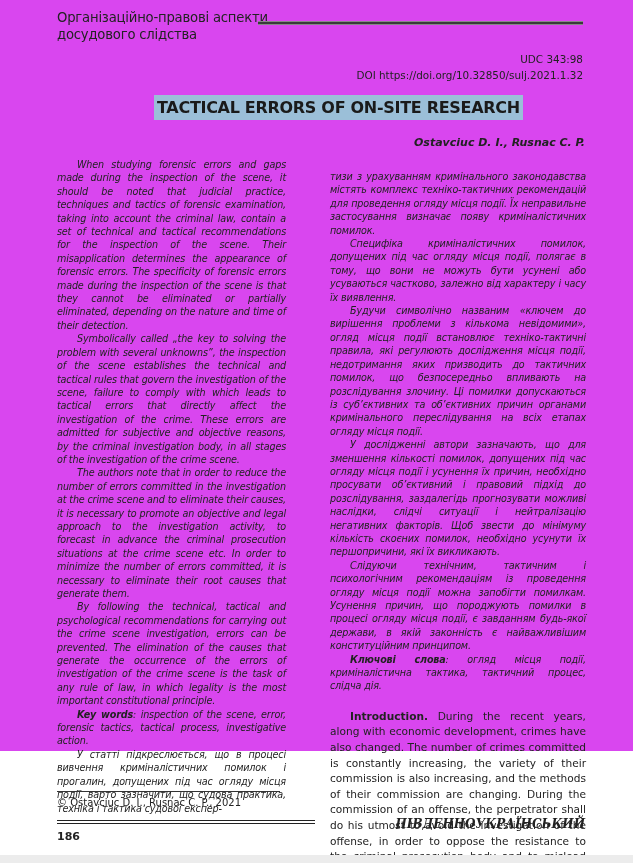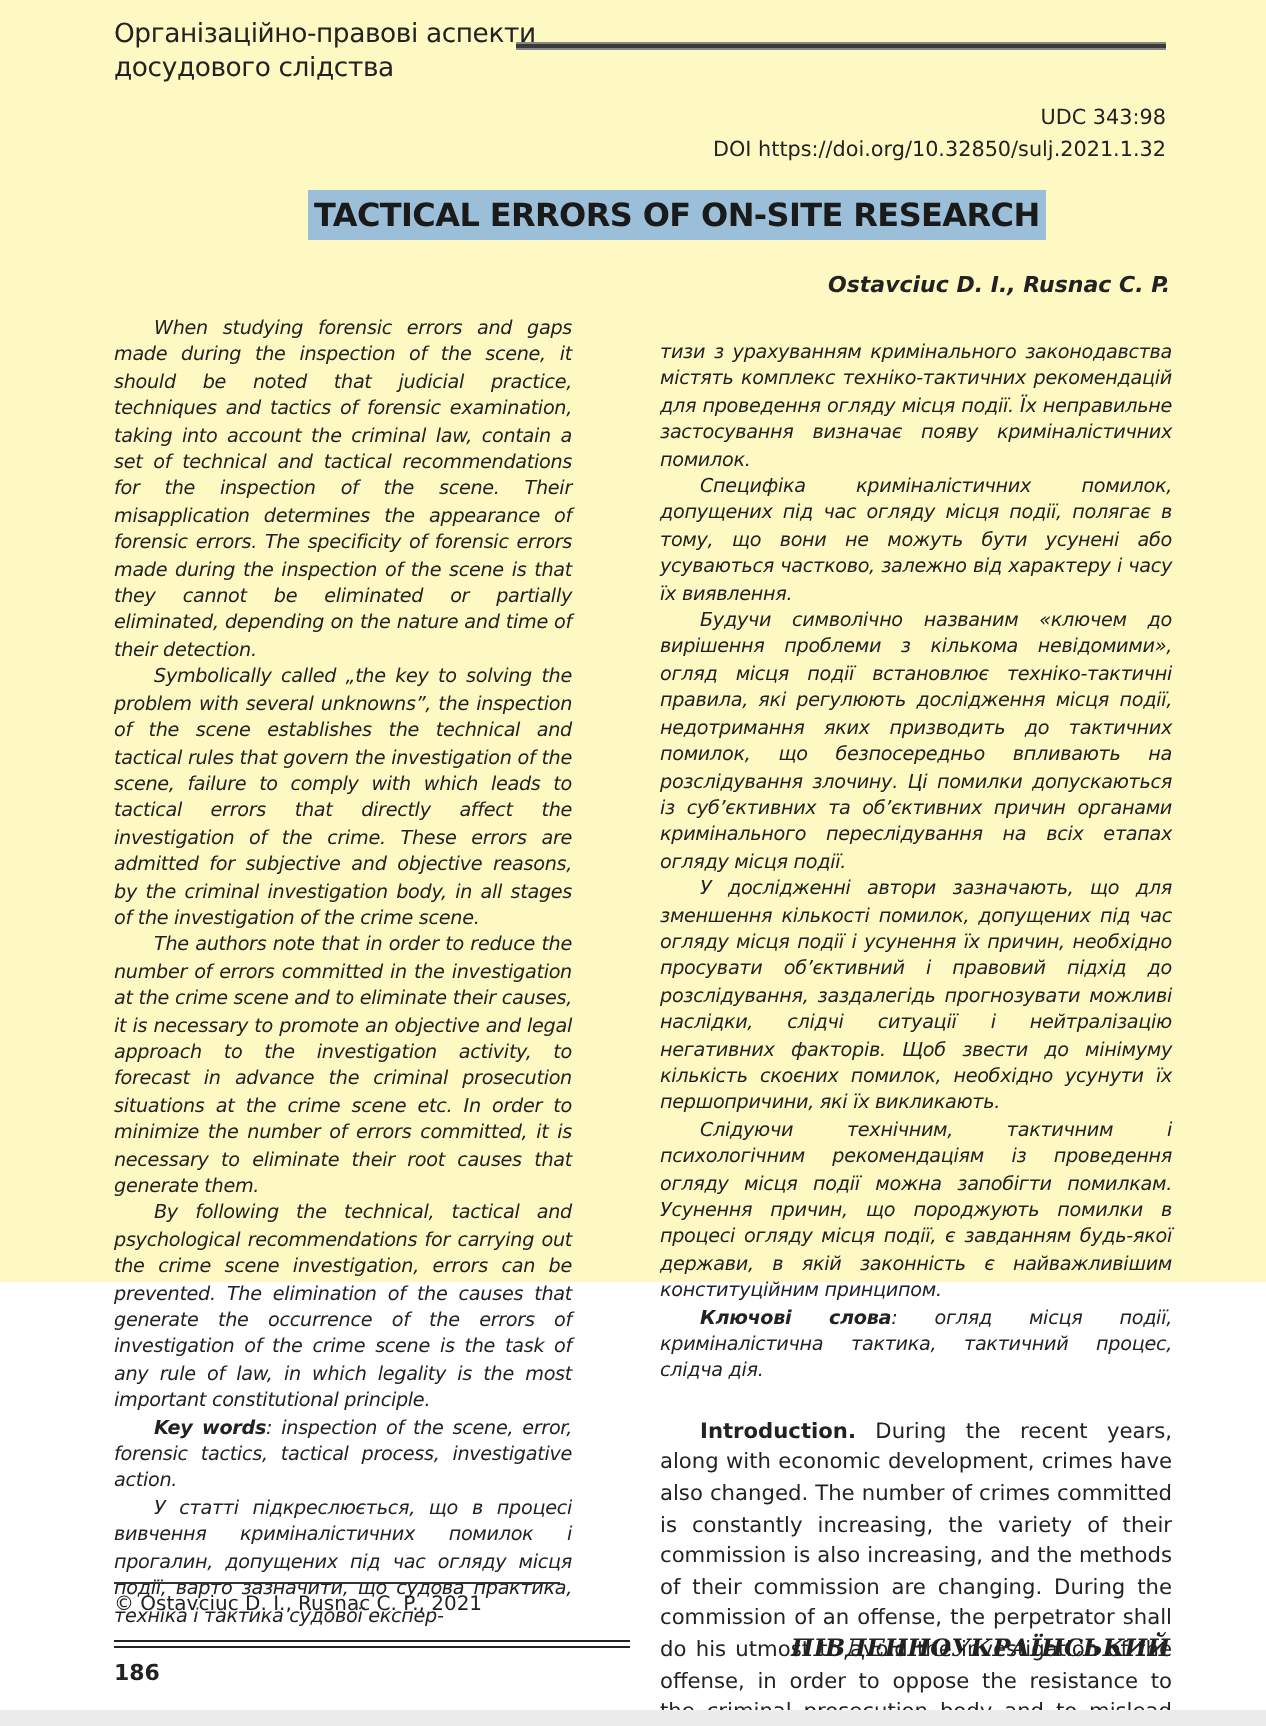--- a/index.html
+++ b/index.html
@@ -1,18 +1,18 @@
 <!DOCTYPE html>
 <html><head>
   <meta charset="utf-8">
   <style>
     * { margin: 0; padding: 0; box-sizing: border-box; }
     html, body { width: 633px; height: 863px; background: #ffffff; overflow: hidden; }
     body { position: relative; font-family: "DejaVu Sans", sans-serif; color: #1e1e1e; }
-    .page { position: absolute; left: 0; top: 0; width: 633px; height: 641px; background: #fef9c3; }
+    .page { position: absolute; left: 0; top: 0; width: 633px; height: 751px; background: #d946ef; }
     .page-bottom { position: absolute; left: 0; top: 855px; width: 633px; height: 8px; background: #ececec; }
 
     .section-title { position: absolute; left: 57px; top: 9px; font-size: 13.2px; line-height: 17px; color: #222; letter-spacing: -0.2px; }
     .header-rule { position: absolute; left: 258px; top: 21px; width: 325px; height: 4px; background: #3a3a3a; border-top: 1px solid #888; border-bottom: 1px solid #888; }
 
     .udc { position: absolute; right: 50px; top: 53px; font-size: 10.4px; color: #222; text-align: right; }
     .doi { position: absolute; right: 50px; top: 69px; font-size: 10.4px; color: #222; text-align: right; }
 
     .title { position: absolute; left: 154px; top: 95px; height: 25px; background: #9bbfd8; padding: 0 3px; font-family: "DejaVu Sans", sans-serif; font-weight: bold; font-size: 16px; line-height: 25px; color: #1a1a1a; letter-spacing: -0.3px; }
 

